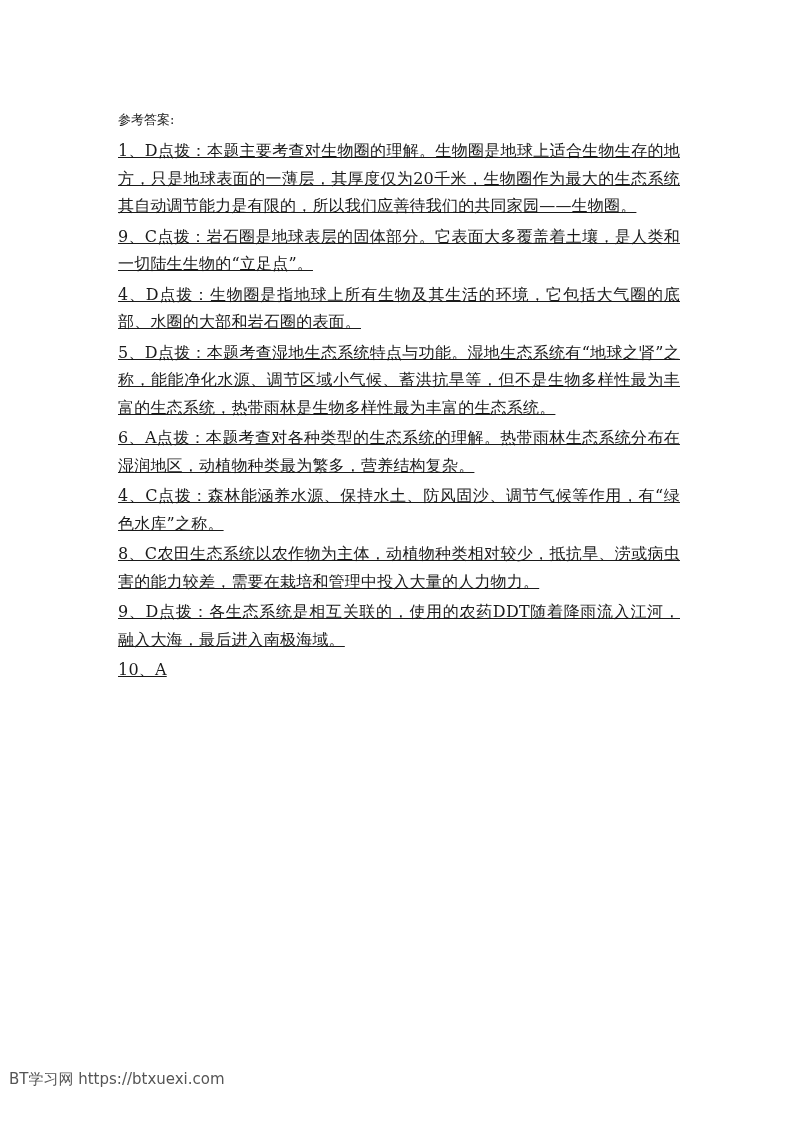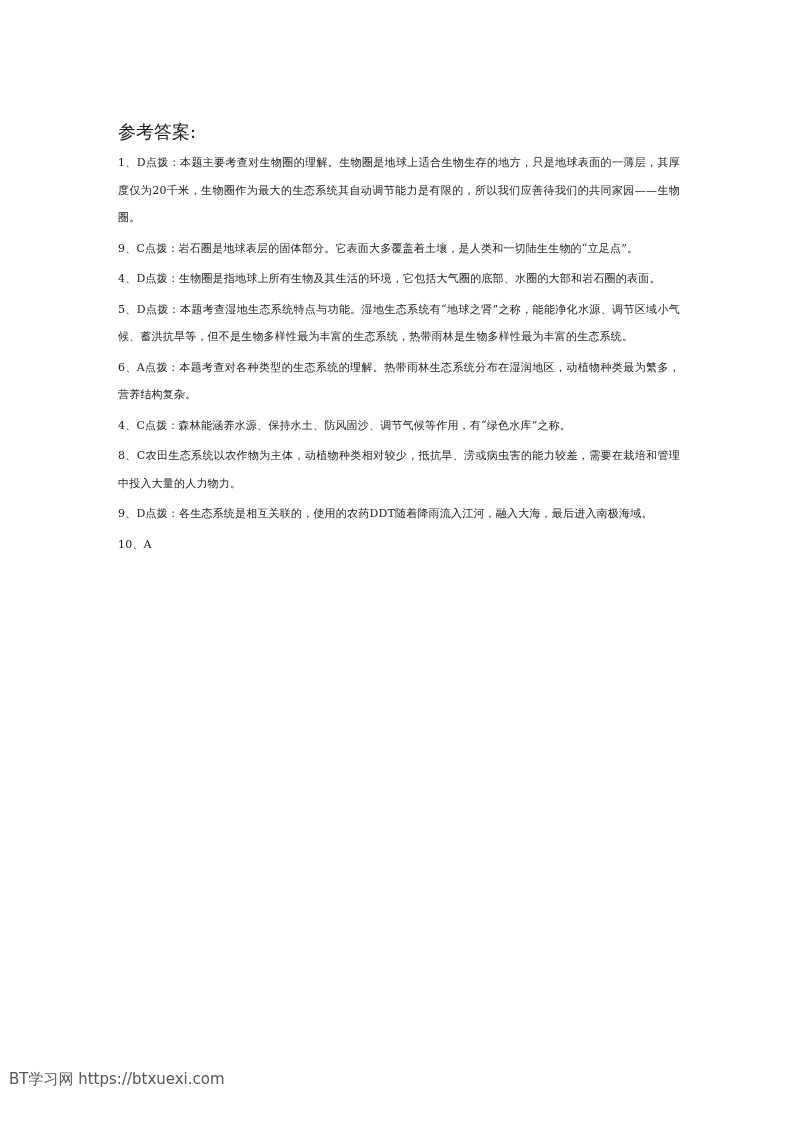--- a/index.html
+++ b/index.html
@@ -15,33 +15,34 @@
       font-family: "DejaVu Serif", "Liberation Serif", serif;
       color: #1a1a1a;
     }
     .page {
       position: absolute;
       left: 118px;
       top: 106px;
       width: 562px;
     }
     .heading {
-      font-size: 18px;
+      font-size: 13px;
       line-height: 27px;
       height: 27px;
-      margin: 12px 0 4px 0;
+      margin: 0 0 4px 0;
       white-space: nowrap;
     }
     .answer {
-      font-size: 11px;
+      font-size: 16px;
       line-height: 27.5px;
       margin: 0 0 3px 0;
       text-align: justify;
       text-align-last: left;
       letter-spacing: 0.2px;
+      text-decoration: underline;
     }
     .footer {
       position: absolute;
       left: 0;
       width: 793px;
       top: 1070px;
       font-family: "DejaVu Sans", "Liberation Sans", sans-serif;
       font-size: 15px;
       color: #555555;
       padding-left: 9px;

